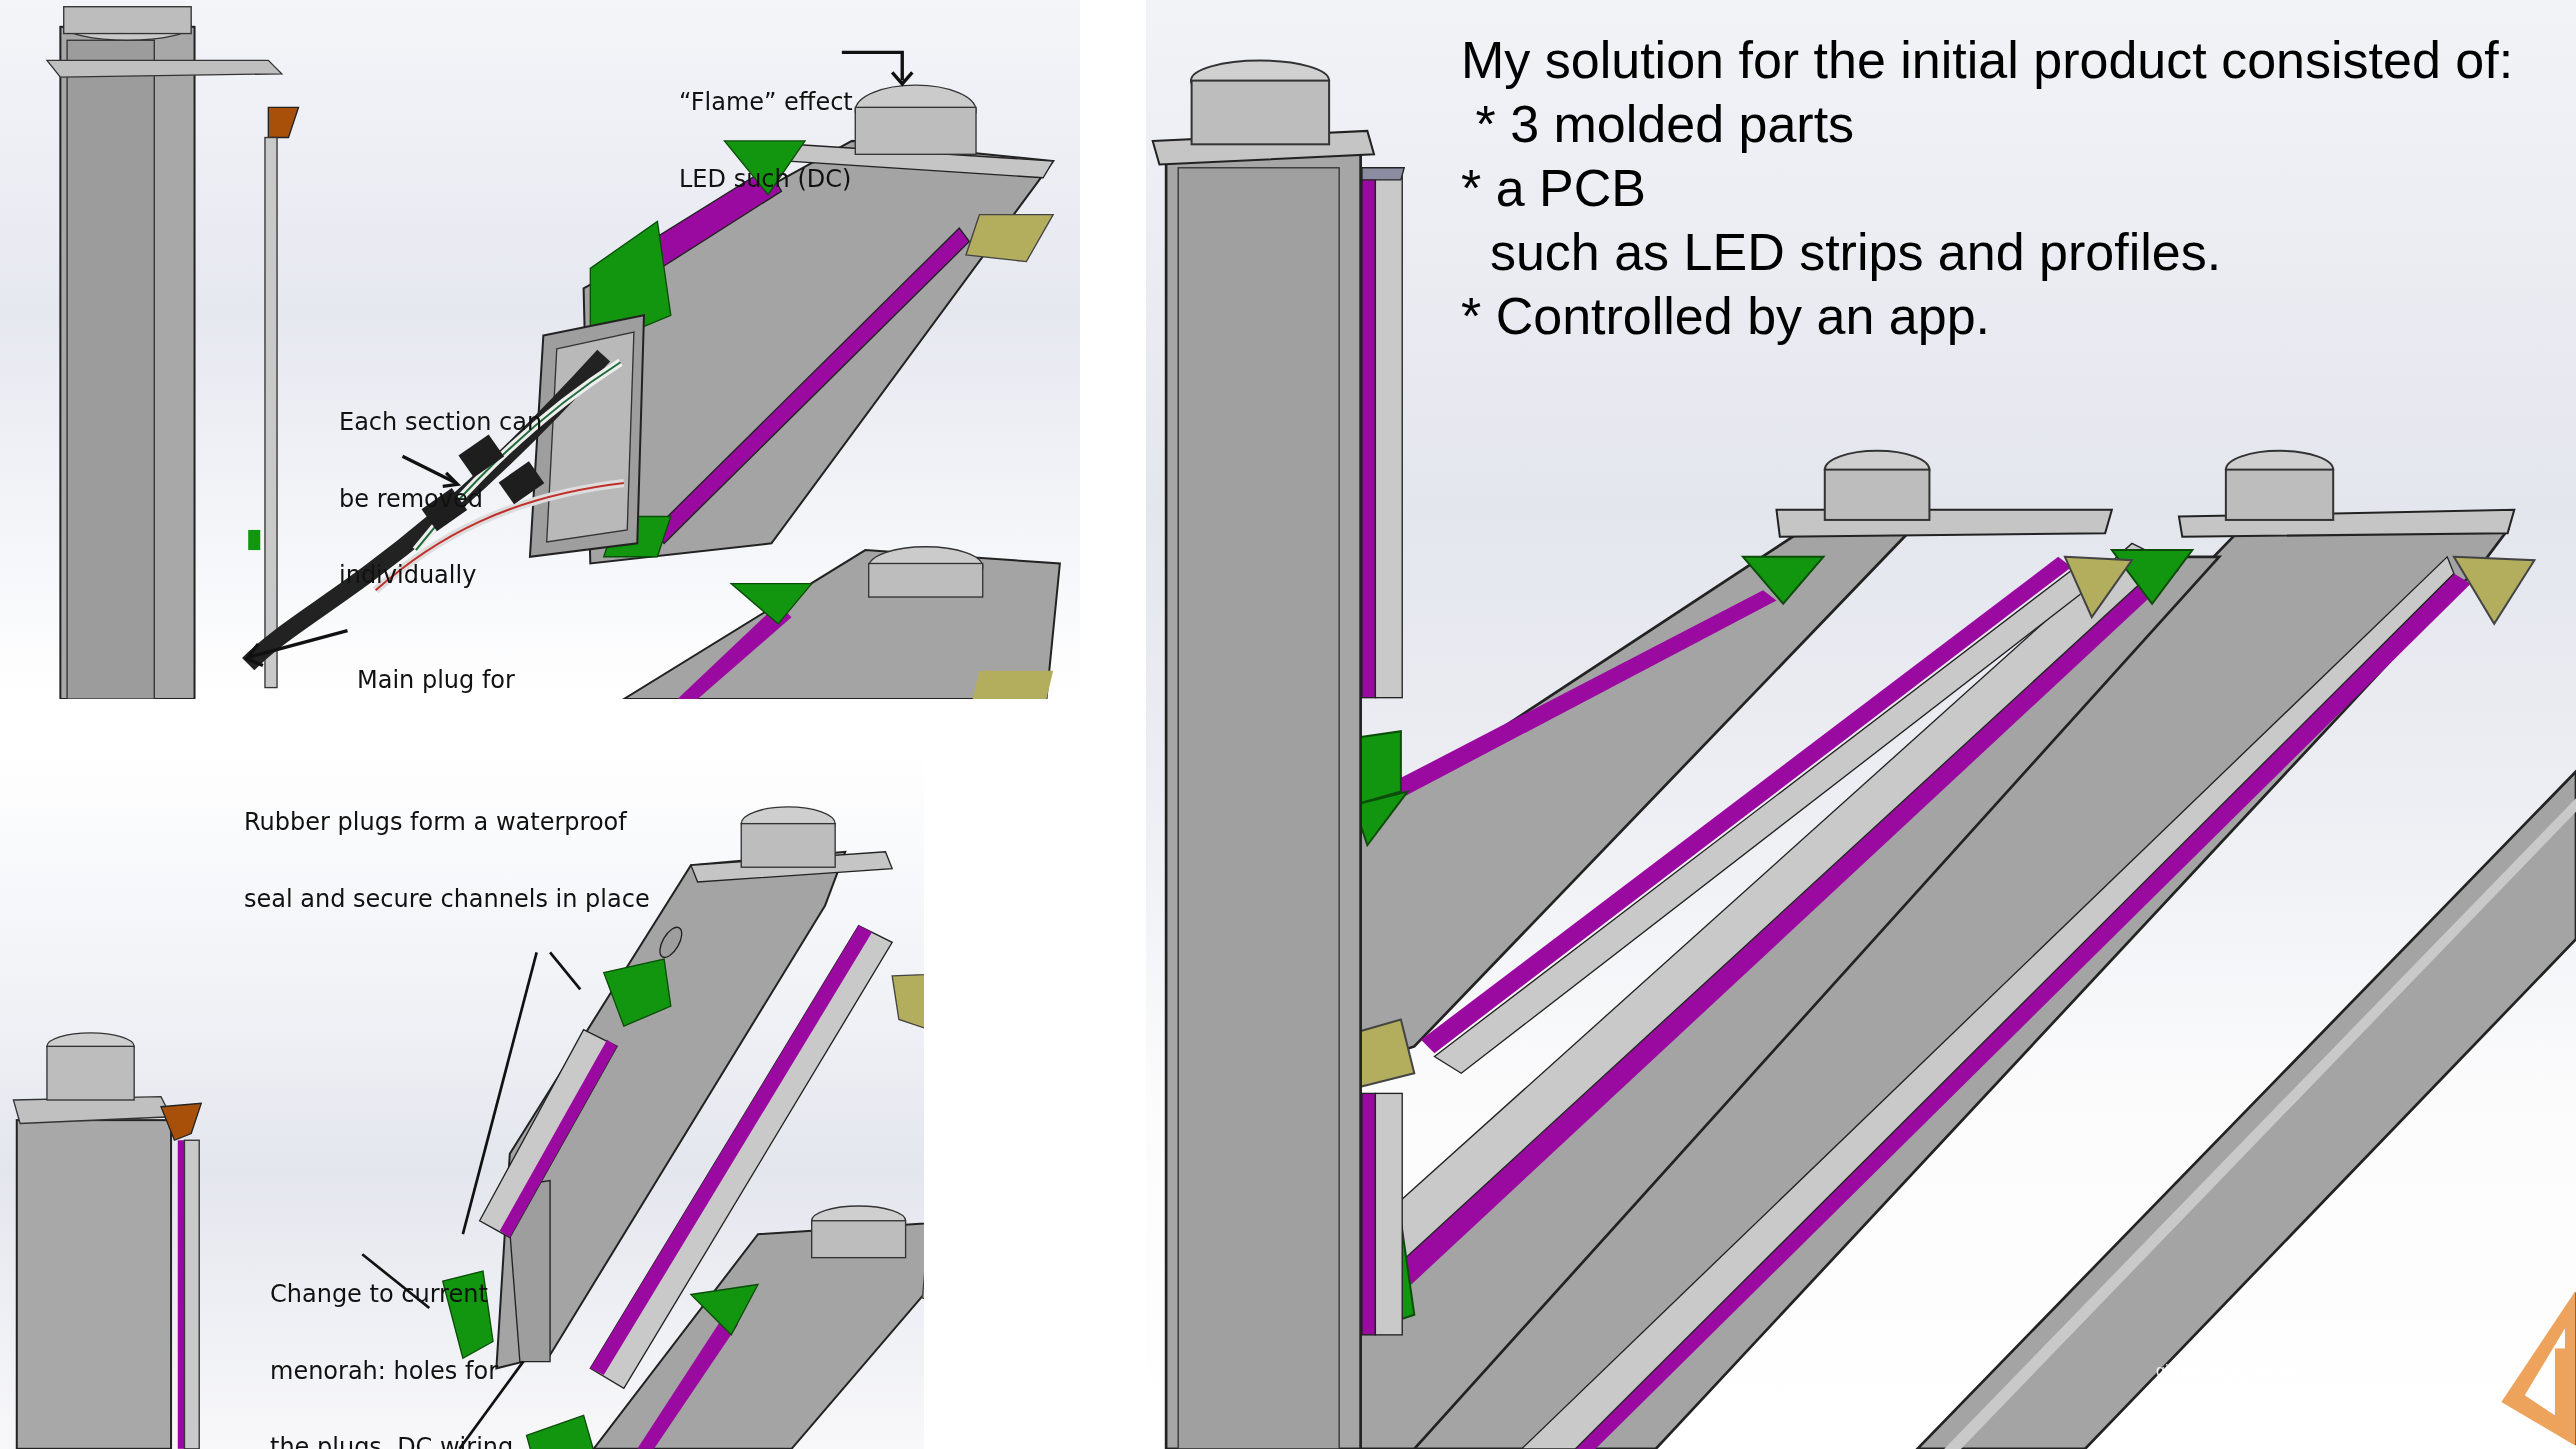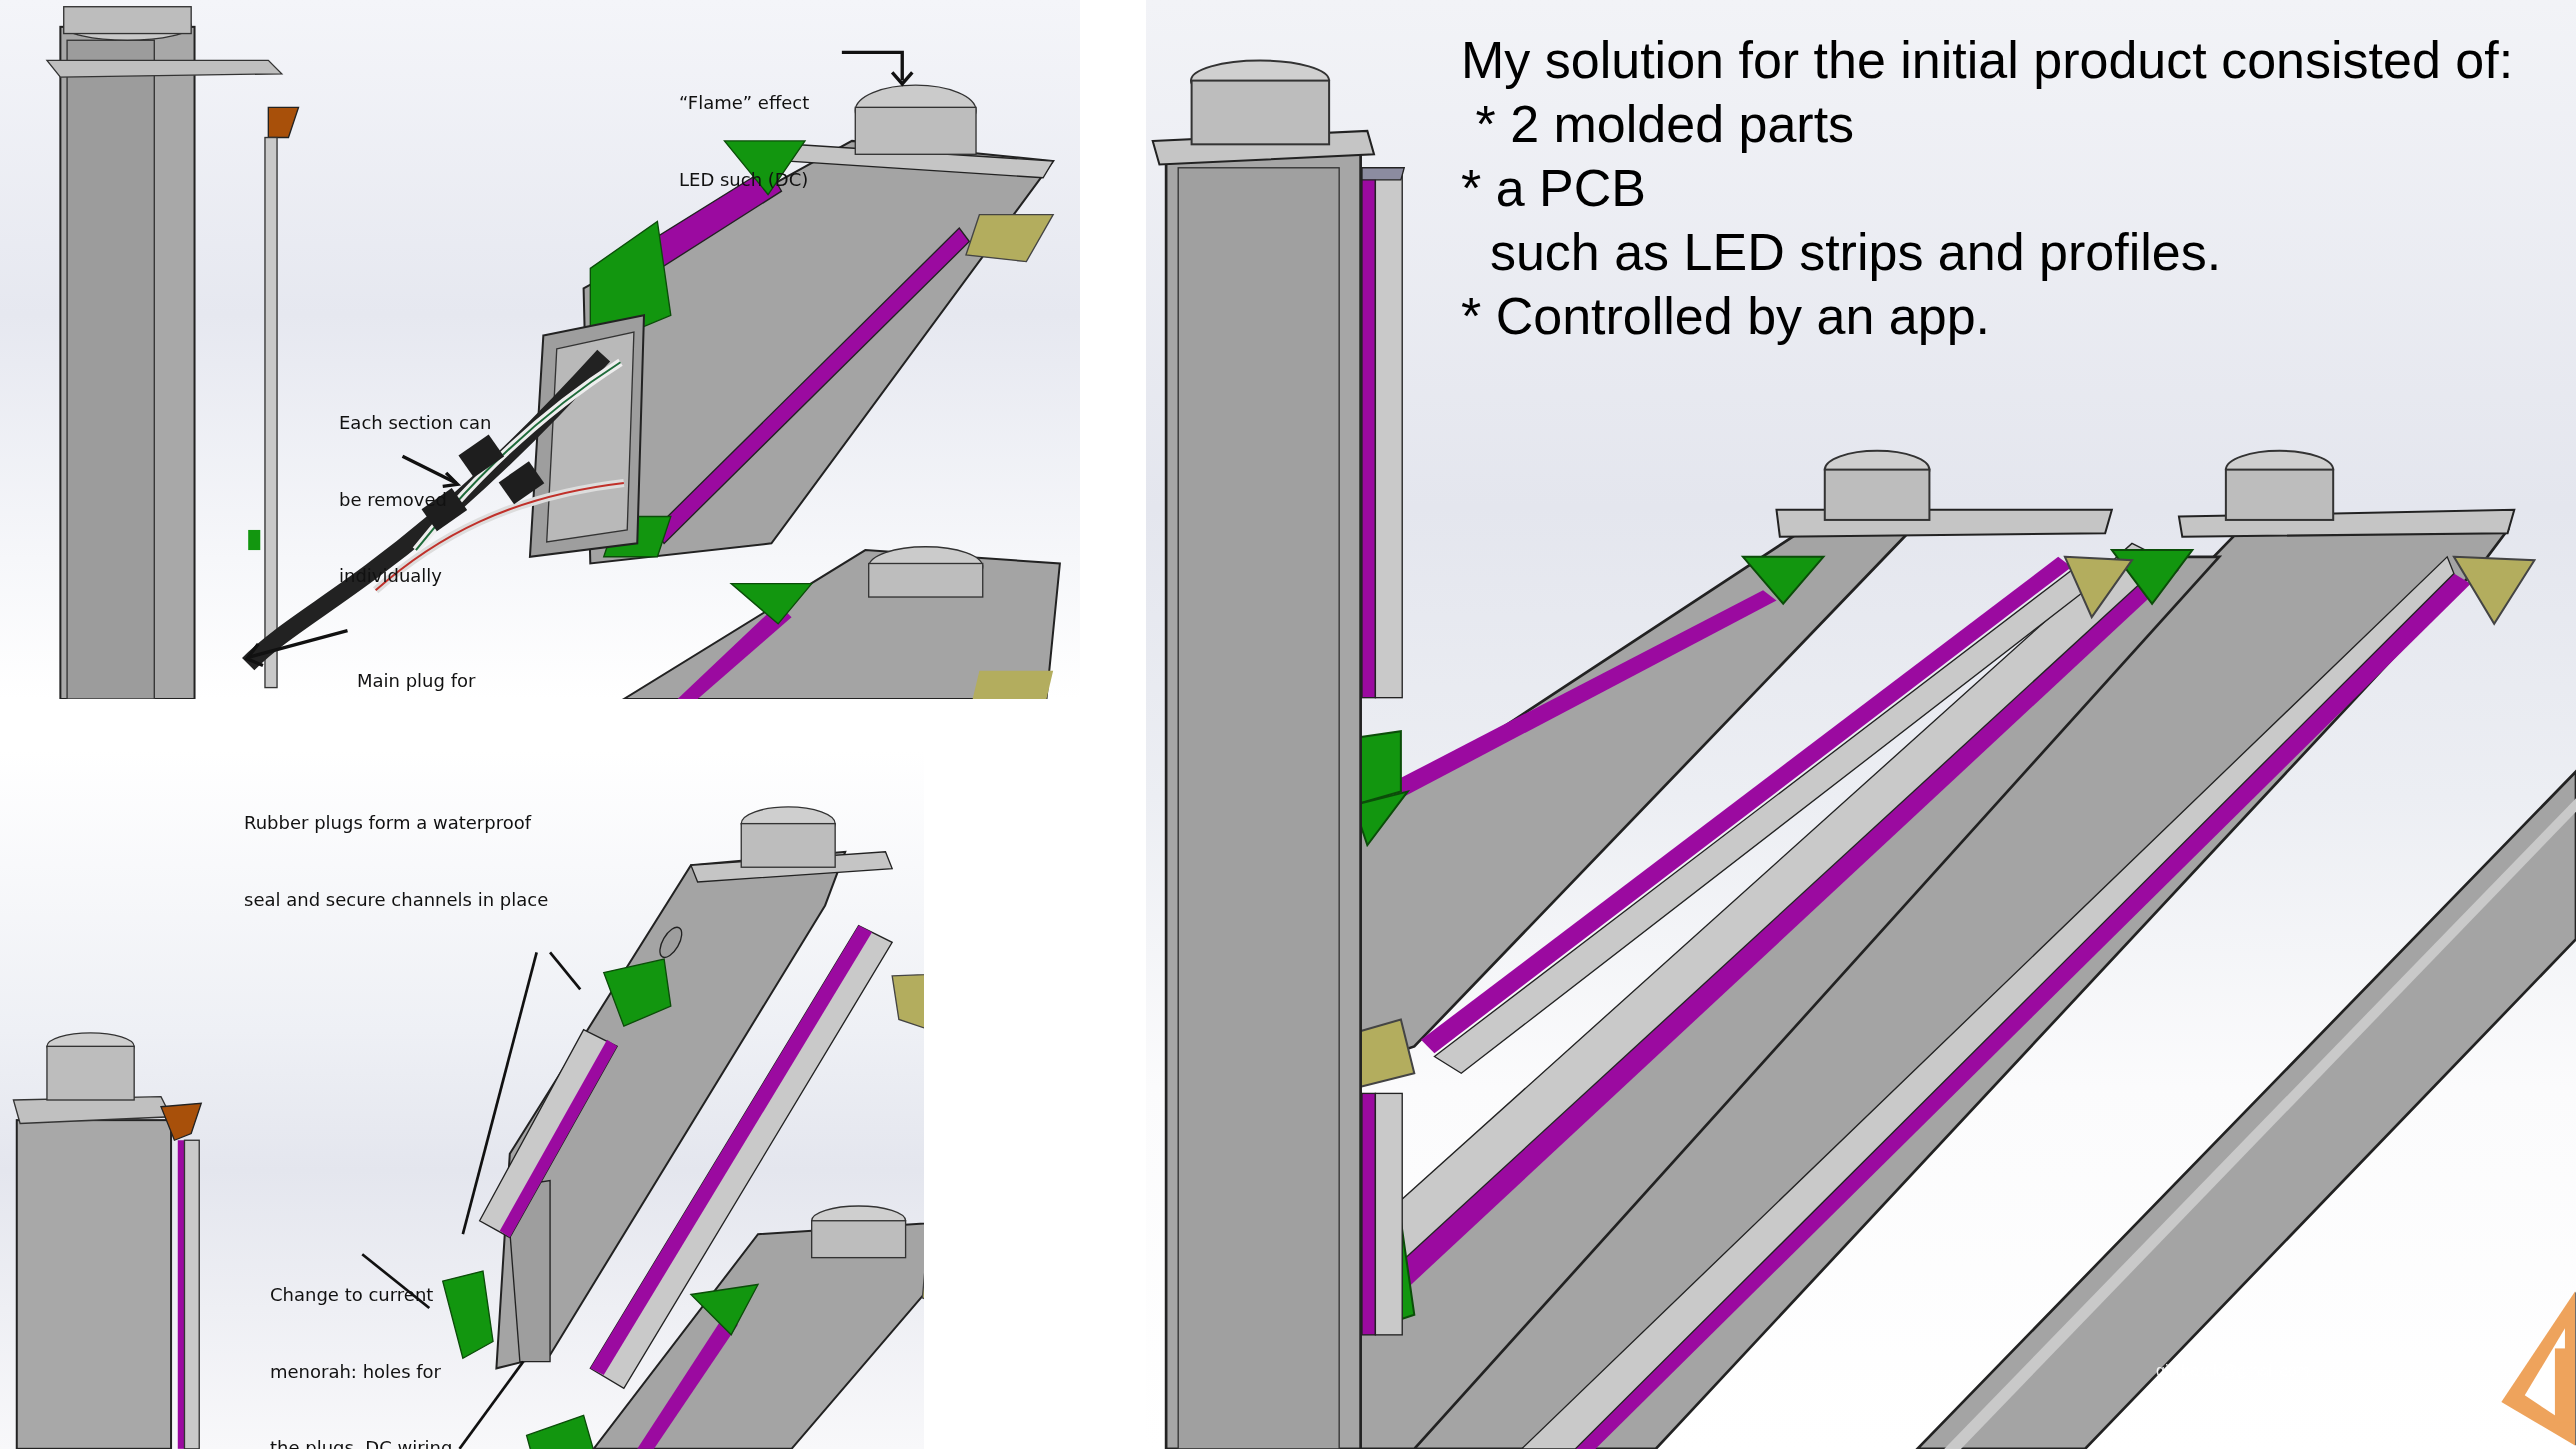--- a/index.html
+++ b/index.html
@@ -11,21 +11,21 @@
   .panel { position: absolute; overflow: hidden; }
   #panel-tl { left: 0; top: 0; width: 1080px; height: 699px;
     background: linear-gradient(180deg, #f4f5f9 0%, #e6e8f0 45%, #f6f7fa 80%, #ffffff 100%); }
   #panel-bl { left: 0; top: 751px; width: 924px; height: 698px;
     background: linear-gradient(180deg, #ffffff 0%, #eef0f5 40%, #e4e6ee 60%, #f8f8fa 100%); }
   #panel-r { left: 1146px; top: 0; width: 1430px; height: 1449px;
     background: linear-gradient(180deg, #f2f3f7 0%, #e4e6ee 35%, #eceef3 55%, #fbfbfc 75%, #ffffff 100%); }
   .panel svg { position: absolute; left: 0; top: 0; }
   .callout {
     position: absolute; color: #111; font-family: "DejaVu Sans", sans-serif;
-    font-size: 18px; line-height: 25.5px; white-space: pre;
+    font-size: 24px; line-height: 25.5px; white-space: pre;
   }
   .callout div { white-space: pre; }
   #headline {
     position: absolute; left: 315px; top: 28px; color: #000;
     font-family: "Liberation Sans", sans-serif; font-size: 52px; line-height: 64px;
   }
   #headline div { white-space: pre; }
   #watermark {
     position: absolute; left: 1010px; top: 1362px; font-family: "Liberation Sans", sans-serif;
     font-size: 16px; color: #ffffff; opacity: 0.9;
@@ -223,21 +223,21 @@
       <rect x="322" y="260" width="20" height="780" fill="#9b0aa0" stroke="#222" stroke-width="2"></rect>
       <rect x="342" y="260" width="40" height="780" fill="#c9c9c9" stroke="#222" stroke-width="2"></rect>
       <polygon points="322,250 385,250 380,268 322,268" fill="#8c8ca0" stroke="#222" stroke-width="2"></polygon>
       <rect x="322" y="1630" width="20" height="360" fill="#9b0aa0" stroke="#222" stroke-width="2"></rect>
       <rect x="342" y="1630" width="40" height="360" fill="#c9c9c9" stroke="#222" stroke-width="2"></rect>
     </g>
   </svg>
 
   <div id="headline">
     <div>My solution for the initial product consisted of:</div>
-    <div> * 2 molded parts</div>
+    <div> * 3 molded parts</div>
     <div>* a PCB</div>
     <div>  such as LED strips and profiles.</div>
     <div>* Controlled by an app.</div>
   </div>
 
   <div id="watermark">gil1barak@gmail.com</div>
 
   <svg id="logo" viewBox="0 0 230 240">
     <polygon points="115,5 5,170 115,235" fill="#eea35c"></polygon>
     <polygon points="115,5 225,170 115,235" fill="#6b6b6b"></polygon>

